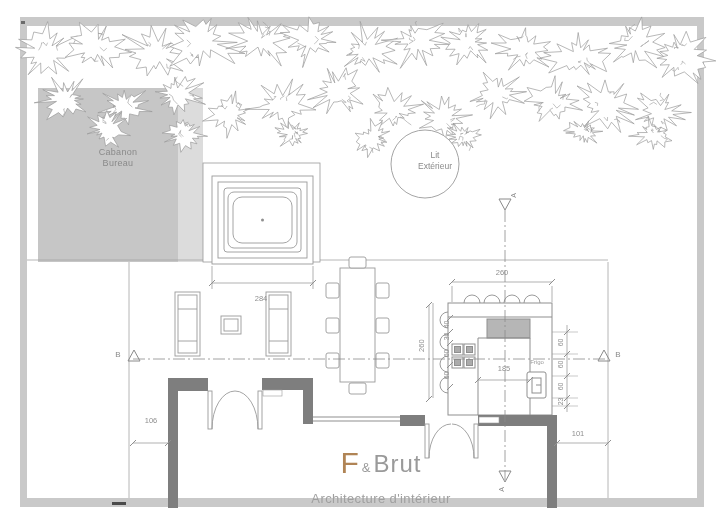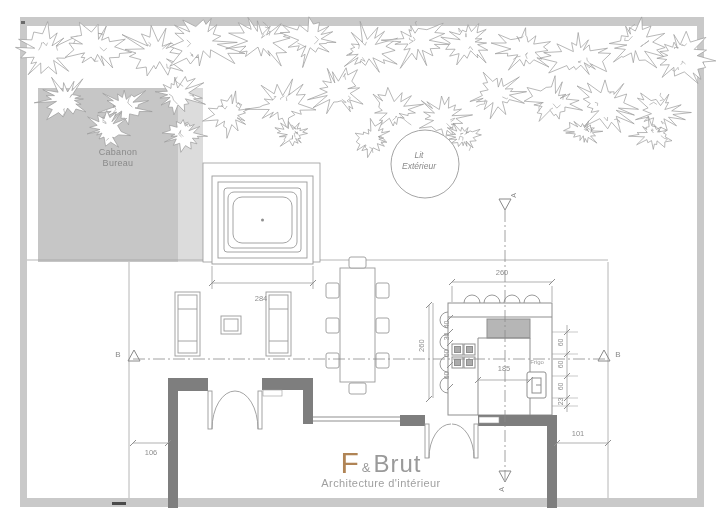--- a/index.html
+++ b/index.html
@@ -11,21 +11,21 @@
   .rot{transform:rotate(-90deg);}
   .small{font-size:6px;color:#9a9a9a;}
   .room{font-size:9px;letter-spacing:.3px;}
   .bed{font-size:8.5px;}
   .sec{font-size:8px;color:#8a8a8a;}
   #logo{position:absolute;left:296px;top:449px;width:170px;text-align:center;}
   #logo .row{display:flex;align-items:flex-end;justify-content:center;gap:3px;}
   #logo .mark{font-size:30px;line-height:28px;color:#b08455;font-weight:400;}
   #logo .amp{font-size:13px;line-height:18px;color:#9a9a9a;}
   #logo .name{font-size:24px;line-height:26px;color:#9a9a9a;letter-spacing:1px;font-weight:300;}
-  #logo .sub{font-size:11px;color:#a0a0a0;margin-top:0;letter-spacing:.4px;text-align:center;}
+  #logo .sub{font-size:13px;color:#a0a0a0;margin-top:14px;letter-spacing:.4px;text-align:center;}
 </style>
 </head>
 <body>
 
 <div id="page">
 
 <svg width="721" height="510" viewBox="0 0 721 510">
 
   <g>
     <rect x="20" y="17" width="684" height="9" fill="#c9c9c9"></rect>
@@ -338,42 +338,42 @@
     <path d="M604 350 L598 361 L610 361 Z"></path>
     <path d="M499 199 L511 199 L505 210 Z"></path>
     <path d="M499 471 L511 471 L505 482 Z"></path>
   </g>
 </svg>
 
 <div class="lbl room" style="left:73px;top:147px;width:90px;">
   <div>Cabanon</div>
       <div>Bureau</div>
 </div>
-<div class="lbl bed" style="left:384px;top:150px;width:70px;font-style:italic;">
+<div class="lbl bed" style="left:400px;top:150px;width:70px;">
   <div>Lit</div>
       <div>Extérieur</div>
 </div>
 
 <div class="lbl dim" style="left:243px;top:270px;width:36px;margin-top:24px;">284</div>
 <div class="lbl dim" style="left:484px;top:268px;width:36px;">260</div>
 <div class="lbl dim rot" style="left:405px;top:341px;width:34px;">260</div>
 
 <div class="lbl dim rot" style="left:438px;top:320px;width:18px;font-size:7px;">40</div>
 <div class="lbl dim rot" style="left:438px;top:332px;width:18px;font-size:7px;">30</div>
 <div class="lbl dim rot" style="left:438px;top:349px;width:18px;font-size:7px;">60</div>
 <div class="lbl dim rot" style="left:438px;top:371px;width:18px;font-size:7px;">60</div>
 
 <div class="lbl dim rot" style="left:552px;top:338px;width:18px;font-size:7px;">60</div>
 <div class="lbl dim rot" style="left:552px;top:360px;width:18px;font-size:7px;">60</div>
 <div class="lbl dim rot" style="left:552px;top:382px;width:18px;font-size:7px;">60</div>
 <div class="lbl dim rot" style="left:552px;top:397px;width:18px;font-size:7px;">23</div>
 
 <div class="lbl dim" style="left:489px;top:364px;width:30px;">185</div>
 <div class="lbl small" style="left:524px;top:359px;width:26px;">Frigo</div>
-<div class="lbl dim" style="left:136px;top:448px;width:30px;">106</div>
+<div class="lbl dim" style="left:136px;top:416px;width:30px;">106</div>
 <div class="lbl dim" style="left:563px;top:429px;width:30px;">101</div>
 
 <div class="lbl sec" style="left:112px;top:350px;width:12px;">B</div>
 <div class="lbl sec" style="left:612px;top:350px;width:12px;">B</div>
 <div class="lbl sec rot" style="left:508px;top:191px;width:12px;font-size:7px;">A</div>
 <div class="lbl sec rot" style="left:496px;top:485px;width:12px;font-size:7px;">A</div>
 
 <div id="logo">
   <div class="row">
     <span class="mark">F</span>

